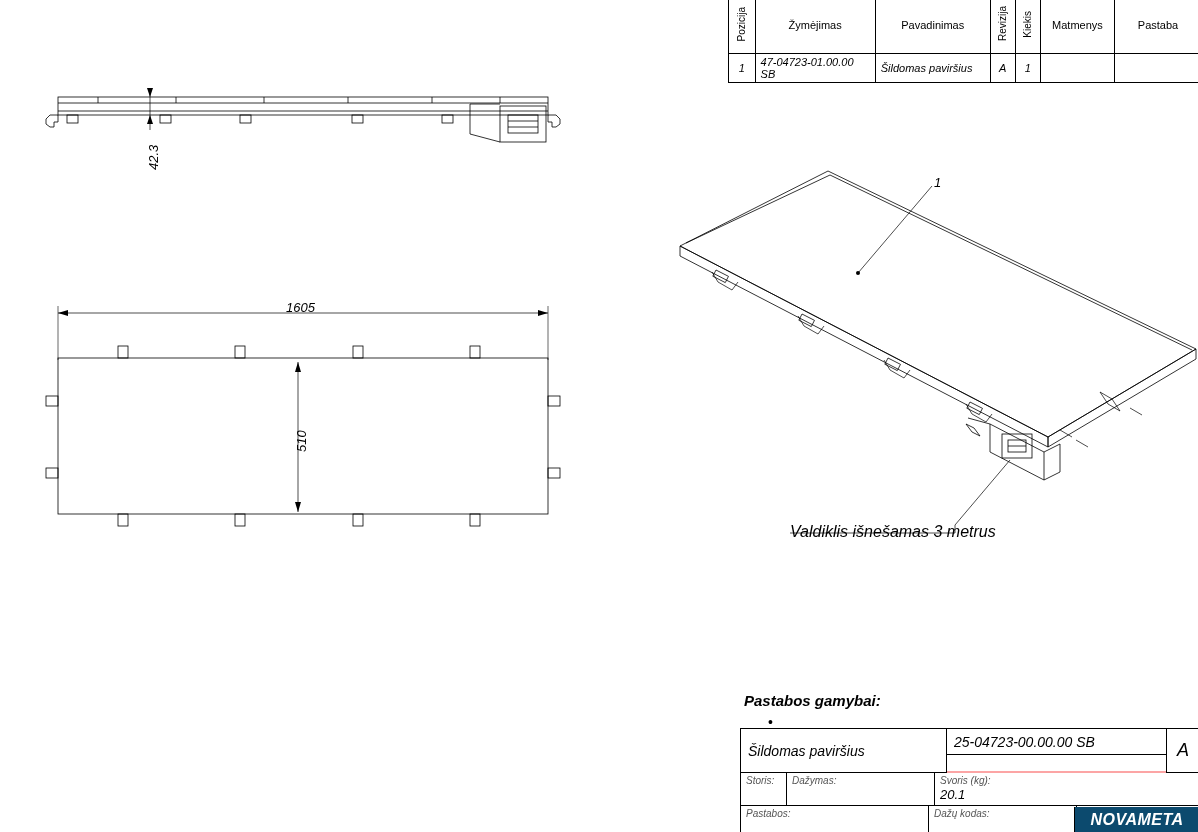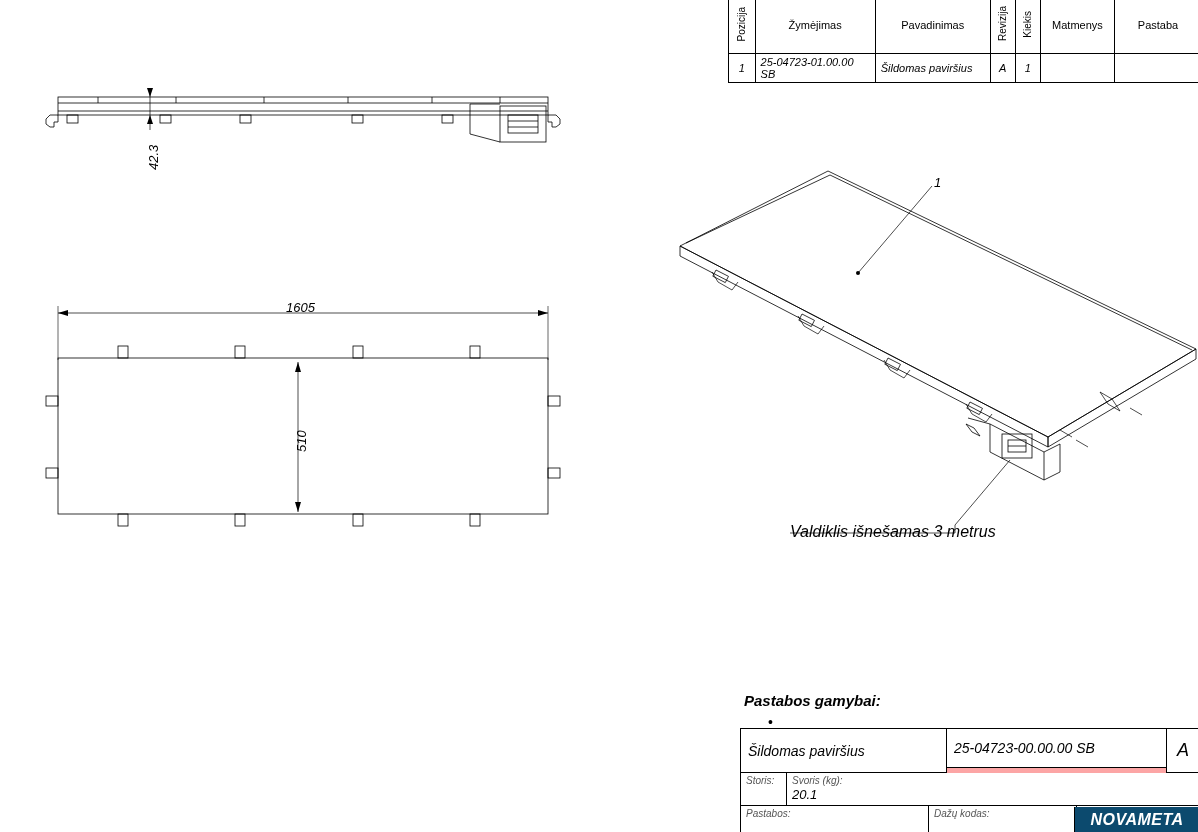--- a/index.html
+++ b/index.html
@@ -97,23 +97,23 @@
     border-right: 1px solid #000;
     border-bottom: 1px solid #000;
     display: flex;
     align-items: center;
     padding-left: 7px;
     font-style: italic;
     font-size: 14px;
   }
   .tb-code {
     flex: 1;
-    border-bottom: 5px solid #fca5a5;
-    display: flex;
-    flex-direction: row;
+    border-bottom: 2px solid #fca5a5;
+    display: flex;
+    flex-direction: column;
   }
   .tb-code-top {
     flex: 1;
     border-bottom: 1px solid #000;
     display: flex;
     align-items: center;
     padding-left: 7px;
     font-style: italic;
     font-size: 14px;
   }
@@ -345,21 +345,21 @@
         <td class="c-pav">Pavadinimas</td>
         <td class="c-rev"><span class="vert">Revizija</span></td>
         <td class="c-kie"><span class="vert">Kiekis</span></td>
         <td class="c-mat">Matmenys</td>
         <td class="c-pas">Pastaba</td>
       </tr>
     </thead>
     <tbody>
       <tr>
         <td>1</td>
-        <td class="left">25-04723-01.00.00 SB</td>
+        <td class="left">47-04723-01.00.00 SB</td>
         <td class="left">Šildomas paviršius</td>
         <td>A</td>
         <td>1</td>
         <td></td>
         <td></td>
       </tr>
     </tbody>
   </table>
 
   <div class="notes-title">Pastabos gamybai:</div>
@@ -373,20 +373,24 @@
         <div class="tb-code-bot"></div>
       </div>
       <div class="tb-rev">A</div>
     </div>
 
     <div class="tb-row2">
       <div class="tb-cell" style="width:46px;">
         <div class="tb-lbl">Storis:</div>
         <div class="tb-val"></div>
       </div>
+      <div class="tb-cell" style="width:148px;">
+        <div class="tb-lbl">Dažymas:</div>
+        <div class="tb-val"></div>
+      </div>
       <div class="tb-cell" style="width:121px; border-right:none;">
         <div class="tb-lbl">Svoris (kg):</div>
         <div class="tb-val">20.1</div>
       </div>
     </div>
 
     <div class="tb-row3">
       <div class="tb-cell" style="width:188px;">
         <div class="tb-lbl">Pastabos:</div>
       </div>

